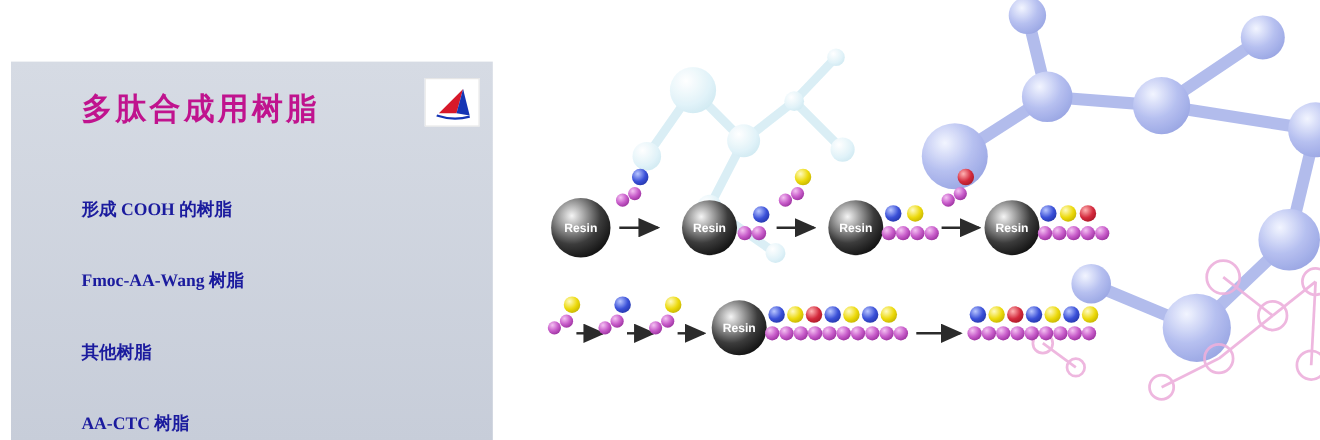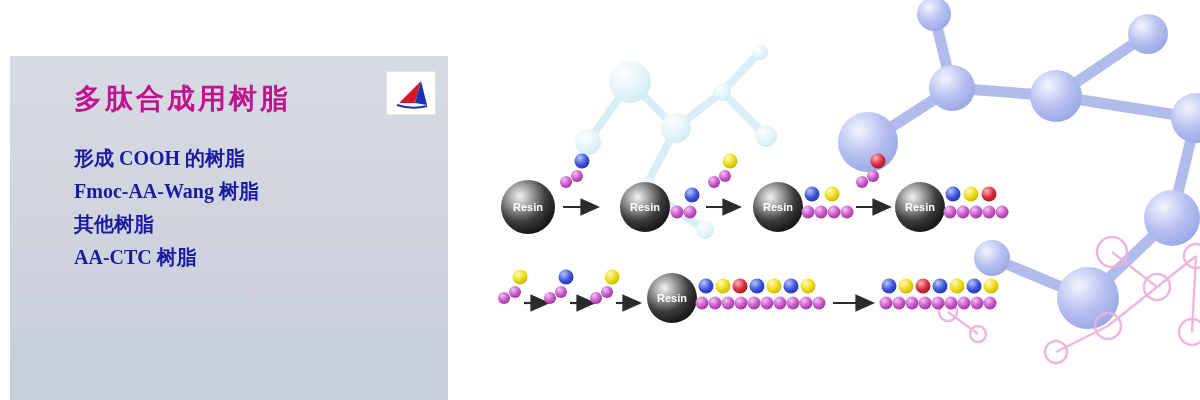--- a/index.html
+++ b/index.html
@@ -14,22 +14,22 @@
     font-family:"Liberation Sans","DejaVu Sans",sans-serif;font-weight:bold;
     font-size:28px;letter-spacing:3px;color:var(--title,#c0138e);
   }
   .logo{
     position:absolute;right:12px;top:15px;width:50px;height:44px;background:#ffffff;
     display:flex;align-items:center;justify-content:center;box-shadow:inset 0 0 0 1px #e6e6e6;
   }
   .menu{position:absolute;left:64px;top:86px;margin:0;padding:0;list-style:none;}
   .menu li{
     font-family:"Liberation Serif","DejaVu Serif",serif;font-weight:bold;
-    font-size:20px;line-height:33px;color:var(--links,#1b1b9e);
-    cursor:pointer;white-space:nowrap;
+    font-size:16px;line-height:33px;color:var(--links,#1b1b9e);
+    cursor:pointer;white-space:nowrap;margin-top:32px;
   }
   svg text.resin-text{
     font-family:"Liberation Sans","DejaVu Sans",sans-serif;
     font-size:11px;font-weight:bold;fill:#ffffff;
   }
 </style>
 </head>
 <body>
 
 <div class="canvas">

